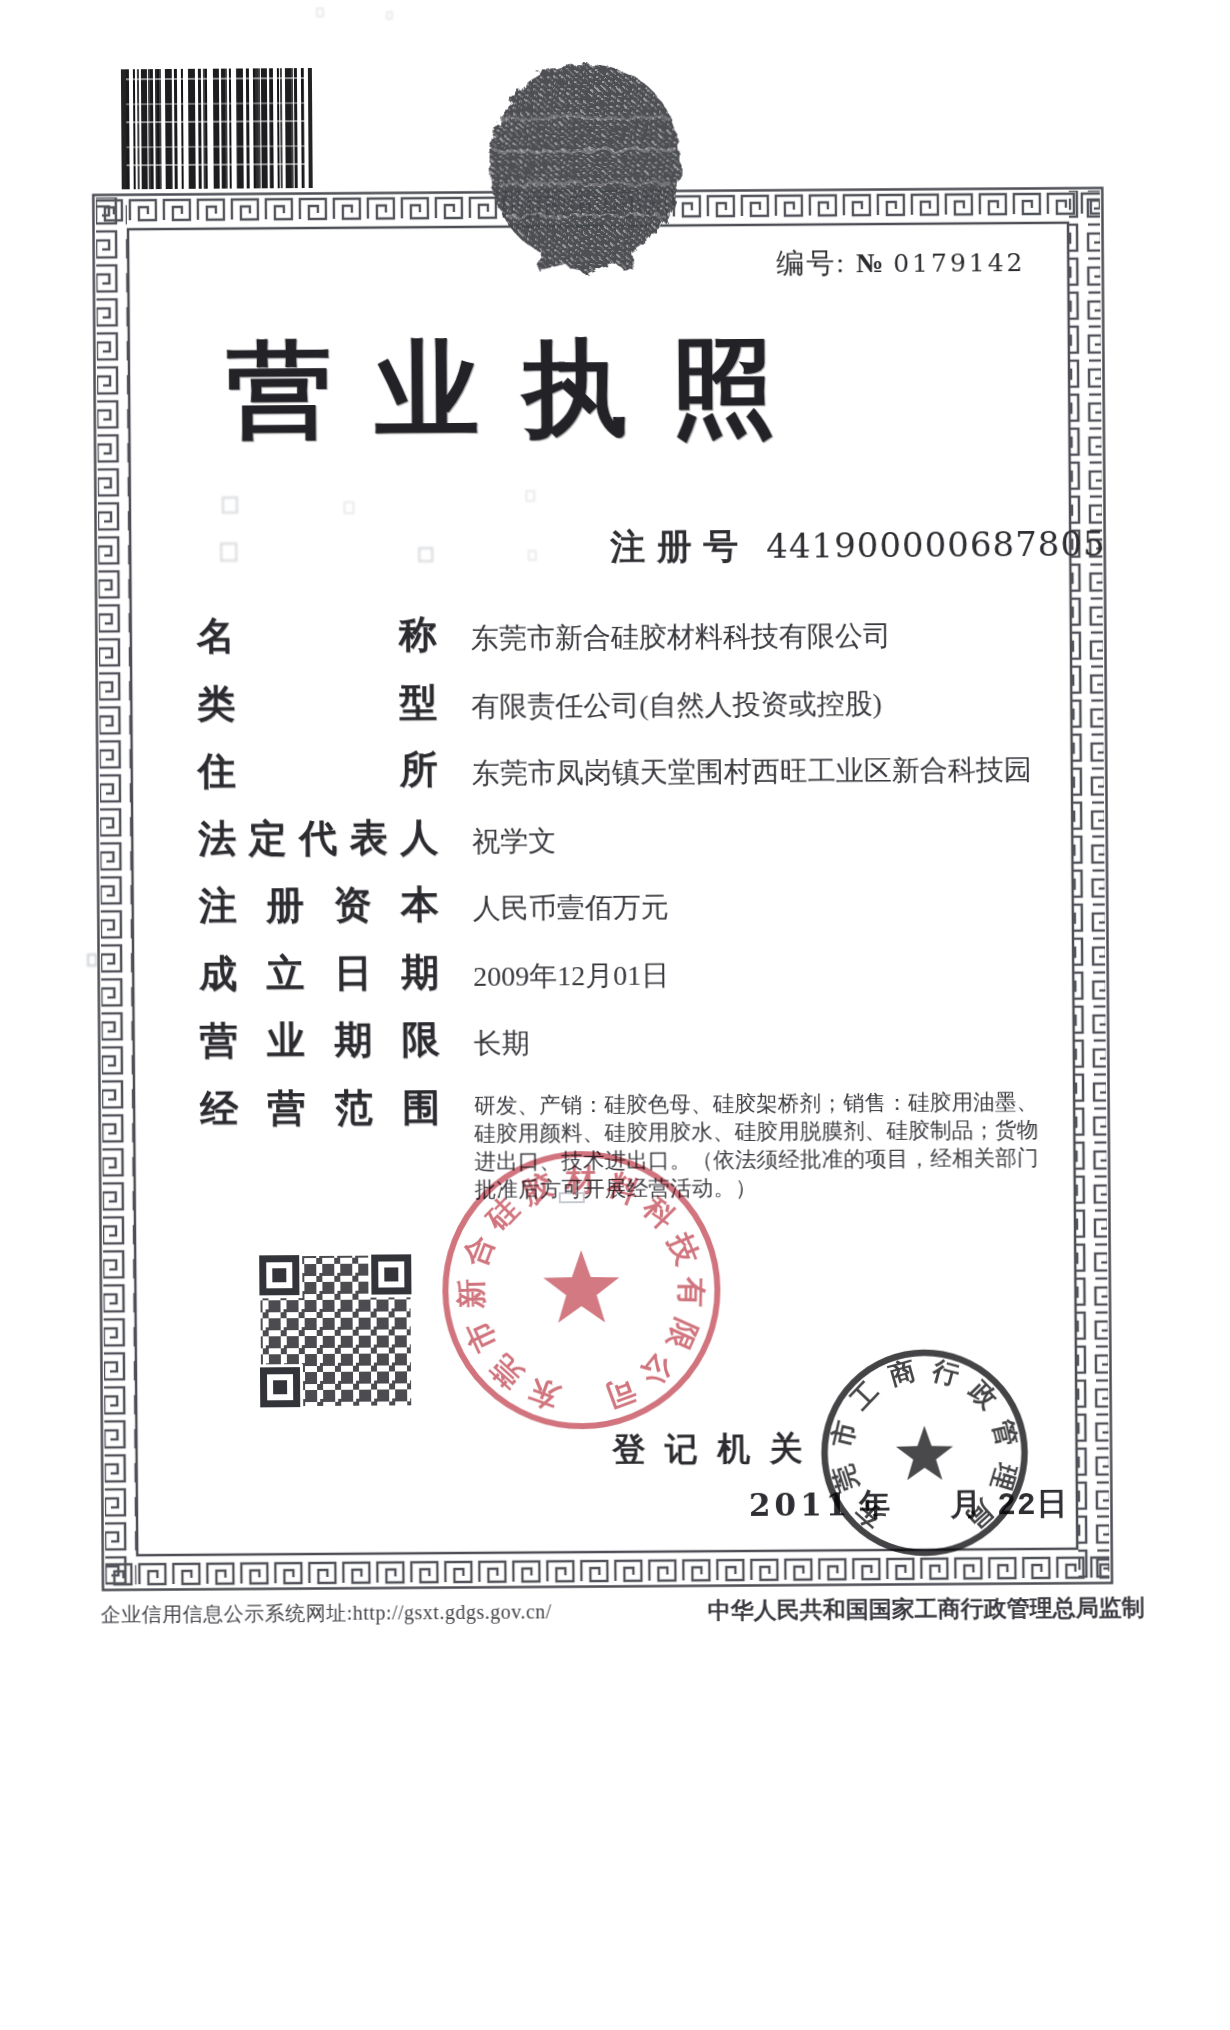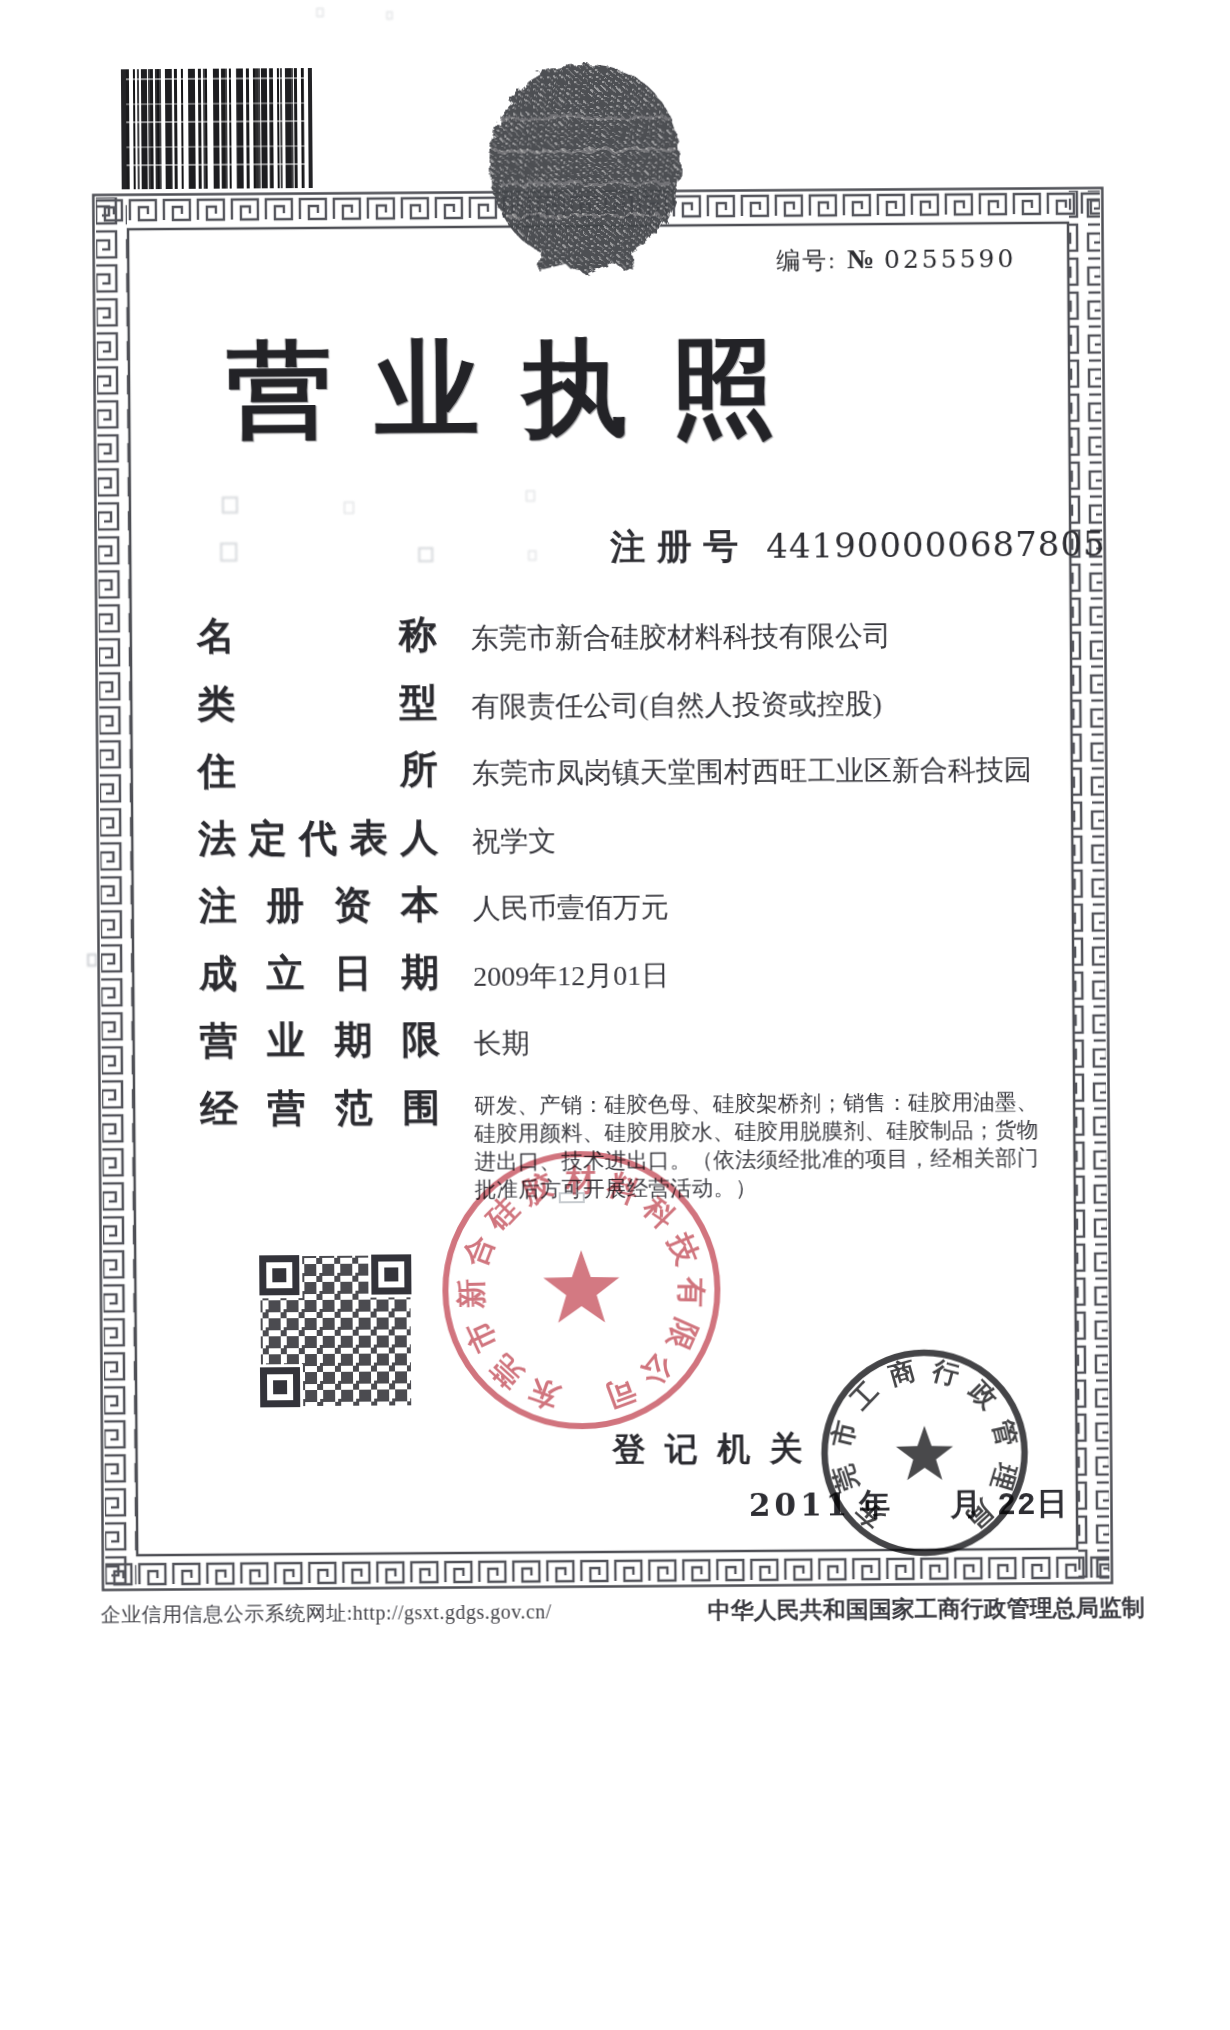--- a/index.html
+++ b/index.html
@@ -22,21 +22,21 @@
 
   
   .emblem{position:absolute;left:480px;top:56px;opacity:.94;}
   .qr{position:absolute;left:253px;top:1250px;width:158px;height:158px;}
   .seal{position:absolute;left:428px;top:1138px;width:300px;height:300px;z-index:4;mix-blend-mode:multiply;opacity:.88;}
   .stamp{position:absolute;left:805px;top:1340px;width:230px;height:230px;z-index:5;mix-blend-mode:multiply;opacity:.93;}
   svg text{font-family:"Liberation Serif","DejaVu Serif",serif;font-weight:bold;}
 
   
   .serial{position:absolute;left:780px;top:246px;display:flex;align-items:baseline;gap:10px;color:#2c2c30;}
-  .serial .lbl{font-size:24px;letter-spacing:2px;}
+  .serial .lbl{font-size:28px;letter-spacing:2px;}
   .serial .sym{font-size:27px;font-weight:bold;}
   .serial .num{font-size:25px;letter-spacing:3px;font-family:"DejaVu Serif",serif;}
 
   
   .title{position:absolute;left:230px;top:316px;width:548px;display:flex;justify-content:space-between;
     font-size:104px;font-weight:bold;color:#232327;line-height:1.4;
     text-shadow:1px 1px 1px rgba(70,70,75,.55),-1px 0 0 rgba(70,70,75,.25);}
 
   
   .regno{position:absolute;left:612px;top:524px;display:flex;align-items:baseline;color:#2e2e33;}
@@ -121,21 +121,21 @@
         <rect x="20" y="92" width="180" height="4"></rect>
         <rect x="24" y="126" width="172" height="3"></rect>
         <rect x="30" y="158" width="160" height="3"></rect>
       </g>
     </g>
   </svg>
 
   <div class="serial">
     <span class="lbl">编号:</span>
     <span class="sym">№</span>
-    <span class="num">0255590</span>
+    <span class="num">0179142</span>
   </div>
 
   <div class="title">
       <span>营</span>
       <span>业</span>
       <span>执</span>
       <span>照</span>
     </div>
 
   <div class="regno">

